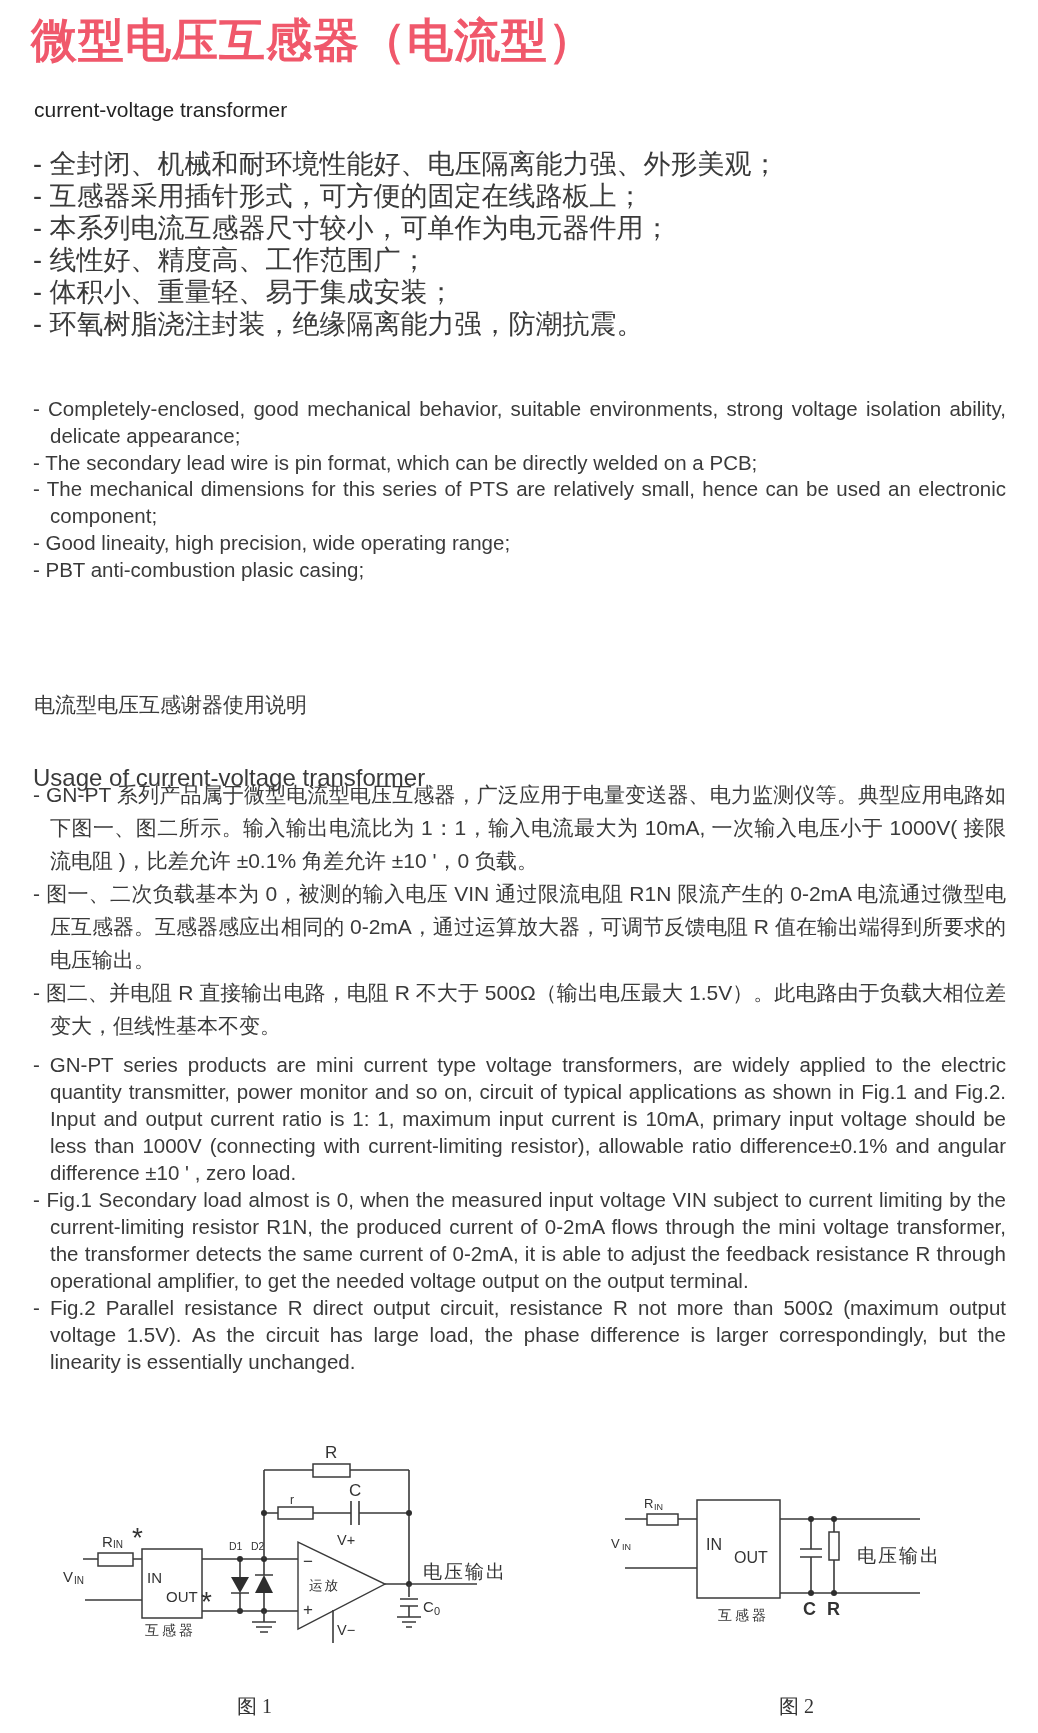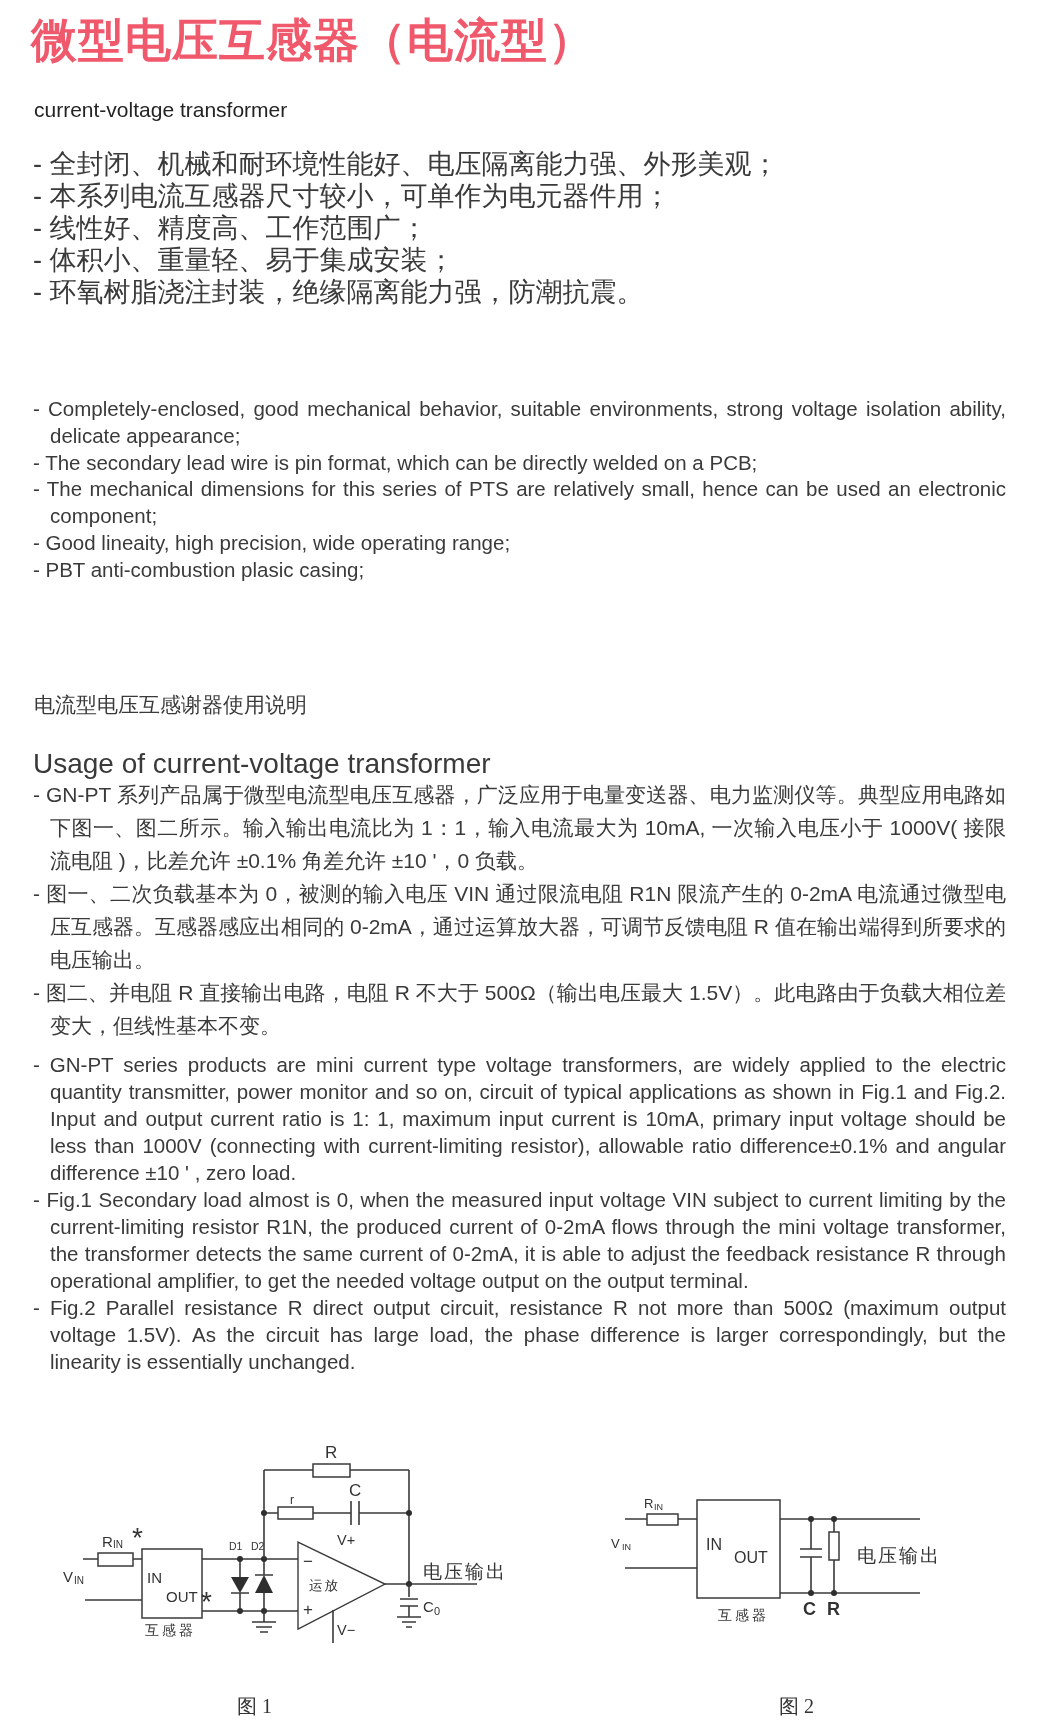--- a/index.html
+++ b/index.html
@@ -11,21 +11,21 @@
   .abs { position:absolute; }
   .title {
     left:31px; top:10px; font-size:46px; font-weight:bold;
     color:#f0586b; letter-spacing:1px; white-space:nowrap;
   }
   .subtitle { left:34px; top:66px; font-size:21px; color:#242424;margin-top:32px; }
   .cn-list { left:33px; top:148px; width:973px; font-size:27px; line-height:32px; }
   .en-list { left:33px; top:396px; width:973px; font-size:20.5px; line-height:26.8px; text-align:justify; }
   .li { padding-left:17px; text-indent:-17px; }
   .usage-h-cn { left:34px; top:691px; font-size:21px; }
-  .usage-h-en { left:33px; top:748px; font-size:28px; }
+  .usage-h-en { left:33px; top:764px; font-size:24px; }
   .cn-usage { left:33px; top:778px; width:973px; font-size:21px; line-height:33px; text-align:justify; }
   .en-usage { left:33px; top:1051px; width:973px; font-size:20.5px; line-height:27px; text-align:justify; }
   .cn-usage .li, .cn-list .li { margin:0; }
   .en-usage .li { margin:0; }
   .fig { position:absolute; }
   .fig svg { overflow:visible; display:block; }
   svg text { font-family:"Liberation Sans","DejaVu Sans",sans-serif; fill:#333333; }
   svg text.cjk { font-family:"Liberation Serif","DejaVu Serif",serif; }
   .caption { font-size:20px; color:#333333; font-family:"Liberation Serif","DejaVu Serif",serif;margin-top:19px; }
   .wire { stroke:#3a3a3a; stroke-width:1.6; fill:none; }
@@ -37,20 +37,21 @@
 </head>
 <body>
 
 <div class="page">
 
   <div class="abs title">微型电压互感器（电流型）</div>
   <div class="abs subtitle">current-voltage transformer</div>
 
   <div class="abs cn-list">
     <div class="li">- 全封闭、机械和耐环境性能好、电压隔离能力强、外形美观；</div>
+    <div class="li">- 互感器采用插针形式，可方便的固定在线路板上；</div>
     <div class="li">- 本系列电流互感器尺寸较小，可单作为电元器件用；</div>
     <div class="li">- 线性好、精度高、工作范围广；</div>
     <div class="li">- 体积小、重量轻、易于集成安装；</div>
     <div class="li">- 环氧树脂浇注封装，绝缘隔离能力强，防潮抗震。</div>
   </div>
 
   <div class="abs en-list">
     <div class="li">- Completely-enclosed, good mechanical behavior, suitable environments, strong voltage isolation ability, delicate appearance;</div>
     <div class="li">- The secondary lead wire is pin format, which can be directly welded on a PCB;</div>
     <div class="li">- The mechanical dimensions for this series of PTS are relatively small, hence can be used an electronic component;</div>

